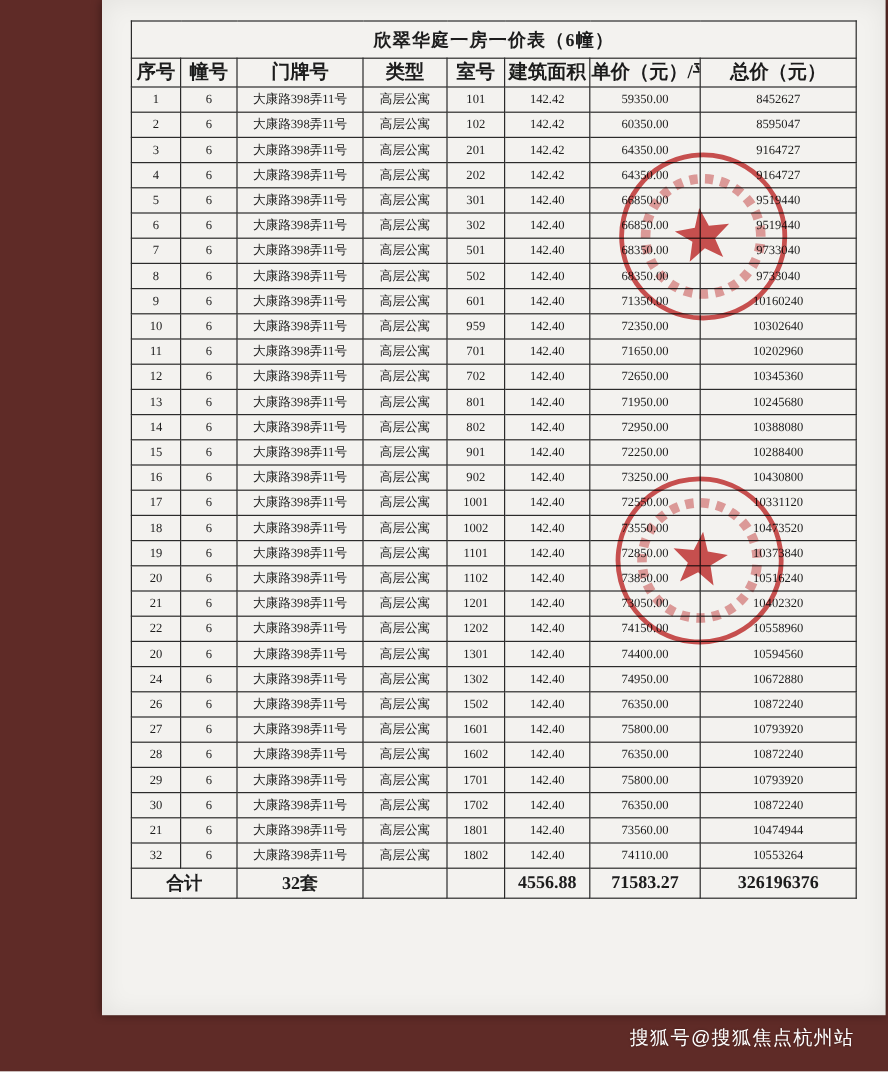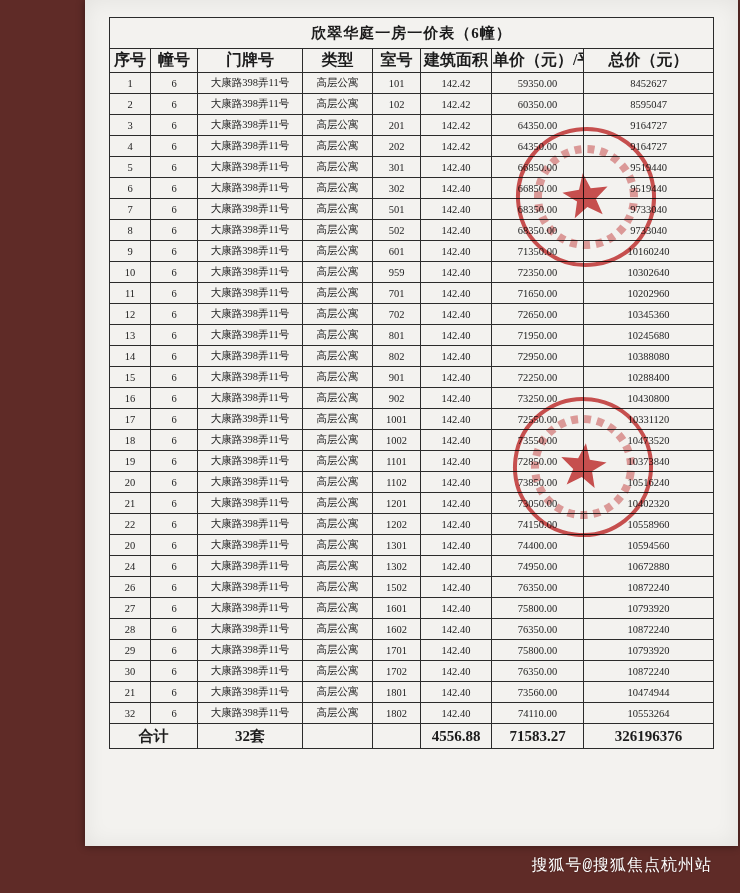--- a/index.html
+++ b/index.html
@@ -37,21 +37,21 @@
   }
   .stamp svg { width:100%; height:100%; }
   .stamp circle { stroke: var(--stamp-color, #c32222); fill:none; }
   .stamp polygon { fill: var(--stamp-color, #c32222); }
   .stamp1 { left:428px; top:124px; transform:rotate(-8deg); }
   .stamp2 { left:425px; top:394px; transform:rotate(7deg); }
 
   .watermark {
     position:absolute; right:28px; top:855px;
     color:#ffffff; font-size:16px; letter-spacing:1px;
-    font-family:Liberation Mono, monospace;
+    font-family:Liberation Sans, sans-serif;
     text-shadow:0 0 2px rgba(0,0,0,0.35);
   }
 </style>
 </head>
 <body>
 
 <div class="page">
   <div class="paper">
 
     <table class="price-table">

